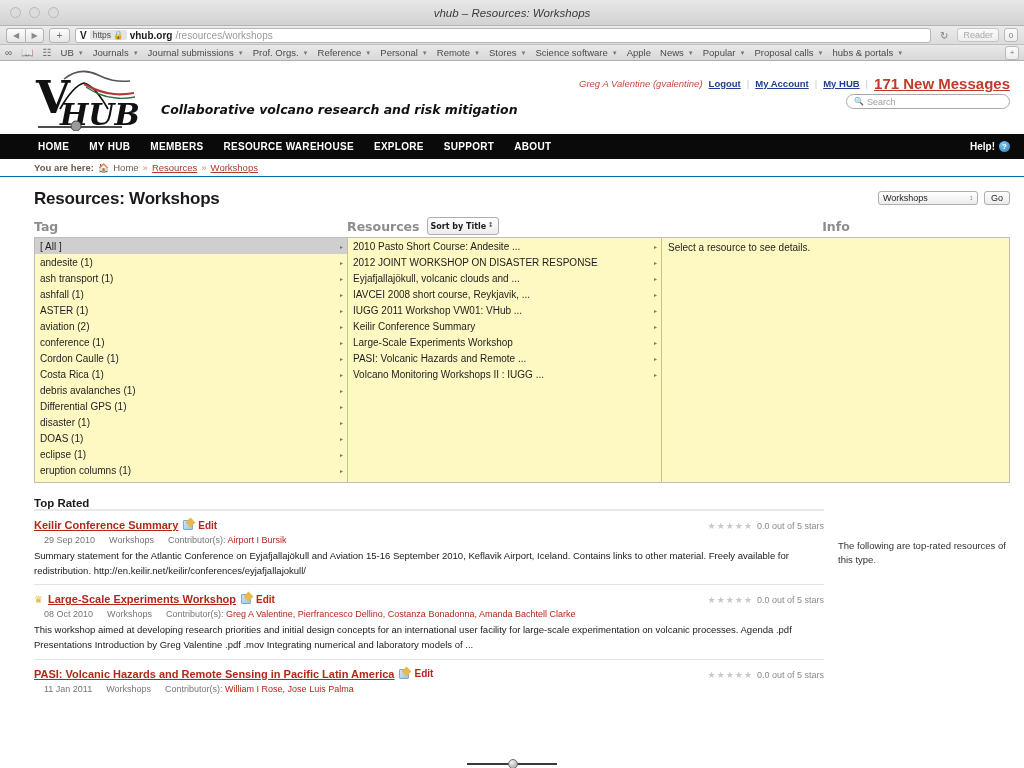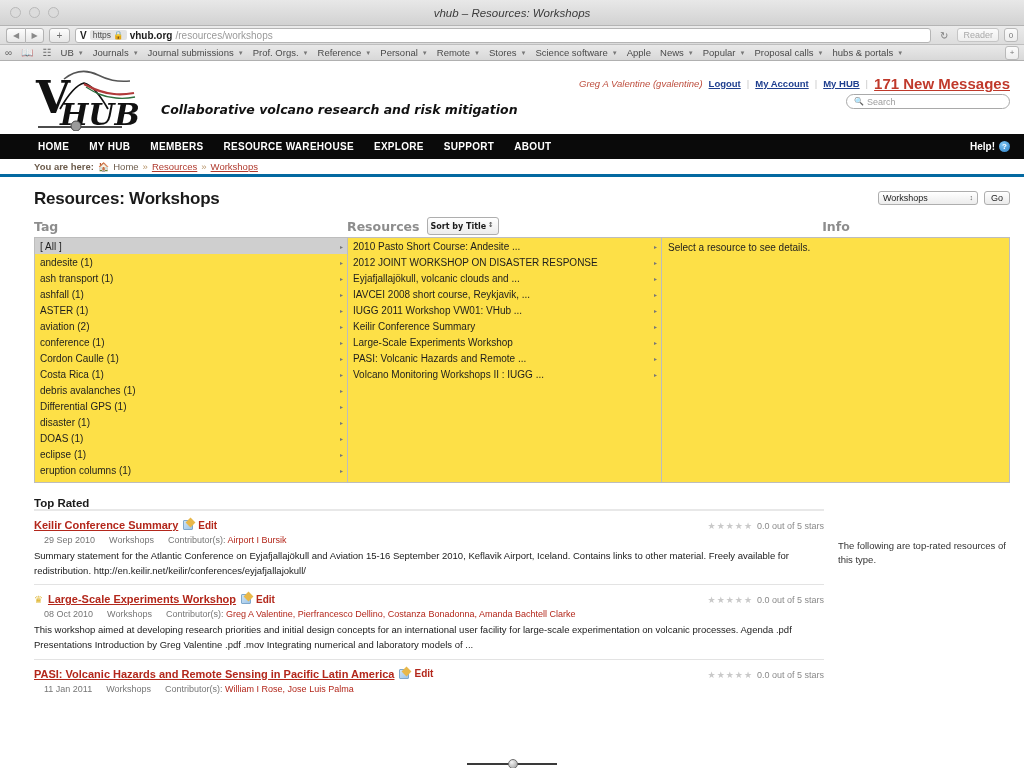--- a/index.html
+++ b/index.html
@@ -146,21 +146,21 @@
   .help-badge {
     width: 11px; height: 11px; border-radius: 50%;
     background: radial-gradient(circle at 35% 30%, #7fc4f2, #2a7fc4);
     color: #fff; font-size: 8px; font-weight: bold;
     display: flex; align-items: center; justify-content: center;
   }
 
   .breadcrumb {
     height: 18px; display: flex; align-items: center; gap: 4px;
     padding-left: 34px; font-size: 9.5px; color: #7a6a5a;
-    border-bottom: 3px solid #0369a1;
+    border-bottom: 1px solid #0369a1;
   }
   .bc-label { color: #6b5b4b; font-weight: bold; }
   .home-icon { color: #b5b5b5; font-size: 9px; }
   .bc-link { color: #b03a2e; text-decoration: underline; }
   .bc-plain { color: #6b5b4b; }
   .bc-arrow { color: #b8956a; }
 
   .titlerow { padding: 12px 14px 0 34px; display: flex; align-items: flex-start; }
   .pagetitle { font-size: 17px; font-weight: bold; color: #1a1a1a; letter-spacing: -0.2px; }
   .title-spacer { flex: 1; }
@@ -189,21 +189,21 @@
   .sort-select {
     width: 72px; height: 18px; border: 1px solid #aeaeae; border-radius: 3px;
     background: linear-gradient(to bottom, #ffffff, #ececec);
     font-size: 8px; color: #1c1c1c;
     display: flex; align-items: center; padding: 0 3px; position: relative;
   }
   .ch-info { flex: 1; text-align: center; }
 
   .finder {
     margin: 0 14px 0 34px; height: 246px;
-    border: 1px solid #bdbdbd; display: flex; background: #fde047;
+    border: 1px solid #bdbdbd; display: flex; background: #fef9c3;
   }
   .fcol { height: 100%; overflow: hidden; }
   .fcol-tag { width: 313px; border-right: 1px solid #bdbdbd; }
   .fcol-res { width: 314px; border-right: 1px solid #bdbdbd; }
   .fcol-info { flex: 1; padding: 4px 6px; }
   .frow {
     height: 16px; display: flex; align-items: center;
     padding: 0 4px 0 5px; font-size: 10px; color: #1d1d1d;
     justify-content: space-between;
   }

